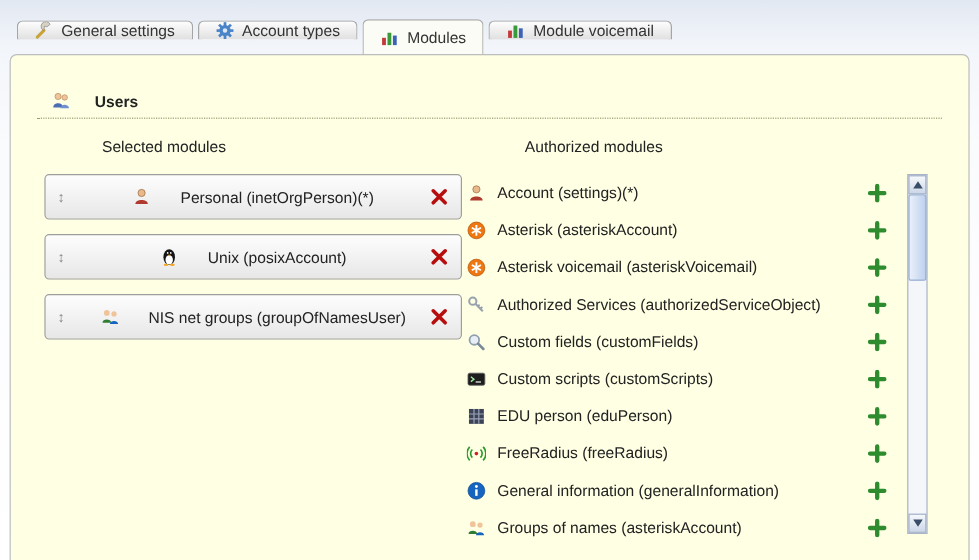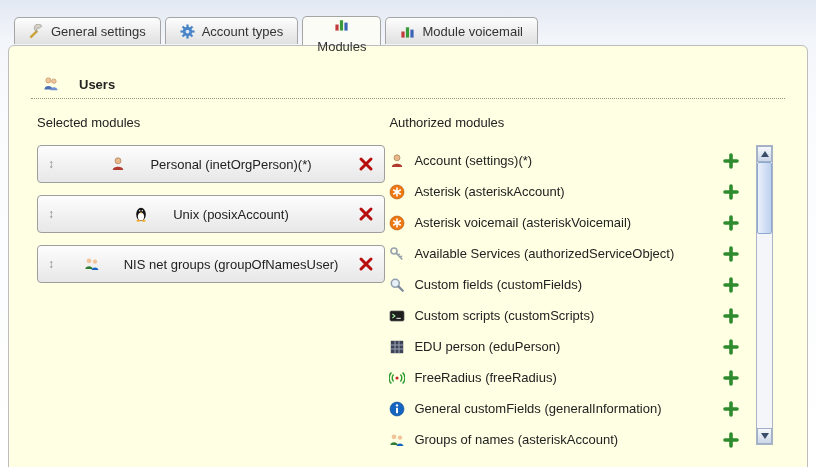--- a/index.html
+++ b/index.html
@@ -5,41 +5,41 @@
   * { box-sizing: border-box; }
   html,body { margin:0; padding:0; }
   body {
     width:816px; height:467px; overflow:hidden; position:relative;
     font-family:"Liberation Sans", sans-serif; font-size:13px; color:#222;
     background: linear-gradient(#e2e8f2 0px, #f2f5fa 38px, #fafbfd 120px, #ffffff);
   }
   
   .tabbar { position:absolute; left:14px; top:17px; display:flex; gap:4px; z-index:3; }
   .tab {
-    display:flex; align-items:center; gap:7px; height:27px; padding:0 14px;
+    display:flex; align-items:center; gap:7px; height:16px; padding:0 14px;
     background:linear-gradient(#fdfdfd, #e0e0e0);
     border:1px solid #a5a5a5; border-bottom:none; border-radius:5px 5px 0 0;
     cursor:pointer; color:#333; white-space:nowrap;
   }
   .tab.active {
-    height:29px; margin-top:-1px; background:#fcfcf6; z-index:4; position:relative;flex-direction:column;
+    height:29px; margin-top:-1px; background:#fcfcf6; z-index:4; position:relative;
   }
   .tab .ticon { display:inline-flex; width:15px; height:15px; }
   
   .panel {
     position:absolute; top:45px; left:8px; right:8px; height:520px;
     background:#feffe3; border:1px solid #bdbdbd; border-radius:6px 6px 0 0;
     padding:30px 22px 0 22px; z-index:2;
   }
   .users-header {
     display:flex; align-items:center; gap:20px; padding:0 0 6px 12px;
     font-weight:bold; border-bottom:1px dotted #9a9a70;
   }
   .cols { display:flex; margin-top:16px; }
-  .col-heading { color:#222; margin-bottom:14px; line-height:16px; }
+  .col-heading { color:#222; margin-bottom:14px; line-height:16px;margin-left:48px; }
   .col-left { width:47%; padding-left:6px; }
   .col-right { flex:1; position:relative; padding-right:46px; padding-left:4px; }
   
   .sel-box {
     display:flex; align-items:center; height:38px; padding:0 10px;
     border:1px solid #9e9e9e; border-radius:4px; margin-bottom:12px;
     background:linear-gradient(#fdfdfd, #e7e7e7); cursor:move; max-width:348px;
   }
   .drag { width:16px; color:#8a8a8a; font-size:12px; cursor:grab; }
   .sel-center { flex:1; display:flex; align-items:center; justify-content:center; gap:24px; }
@@ -250,21 +250,21 @@
         </button>
       </div>
 
       <div class="avail-row">
         <span class="icon">
           <svg viewBox="0 0 16 16" width="16" height="16">
             <circle cx="5" cy="5" r="3" fill="none" stroke="#98a2ad" stroke-width="1.7"></circle>
             <path d="M7.2 7.2 L13.3 13.3 M11.2 11.2 l1.8-1.4 M9.2 9.2 l1.5-1.2" stroke="#98a2ad" stroke-width="1.7" fill="none"></path>
           </svg>
         </span>
-        <span class="avail-label">Available Services (authorizedServiceObject)</span>
+        <span class="avail-label">Authorized Services (authorizedServiceObject)</span>
         <button class="add-btn">
           <span class="icon">
             <svg viewBox="0 0 16 16" width="16" height="16">
                 <path d="M8 2 V14 M2 8 H14" stroke="#2e8b2e" stroke-width="3.6" stroke-linecap="round"></path>
               </svg>
           </span>
         </button>
       </div>
 
       <div class="avail-row">
@@ -340,21 +340,21 @@
       </div>
 
       <div class="avail-row">
         <span class="icon">
           <svg viewBox="0 0 16 16" width="16" height="16">
             <circle cx="8" cy="8" r="7" fill="#1565c0" stroke="#0c4a94" stroke-width="0.6"></circle>
             <rect x="7" y="6.8" width="2" height="5.4" fill="#ffffff"></rect>
             <circle cx="8" cy="4.4" r="1.2" fill="#ffffff"></circle>
           </svg>
         </span>
-        <span class="avail-label">General customFields (generalInformation)</span>
+        <span class="avail-label">General information (generalInformation)</span>
         <button class="add-btn">
           <span class="icon">
             <svg viewBox="0 0 16 16" width="16" height="16">
                 <path d="M8 2 V14 M2 8 H14" stroke="#2e8b2e" stroke-width="3.6" stroke-linecap="round"></path>
               </svg>
           </span>
         </button>
       </div>
 
       <div class="avail-row">

